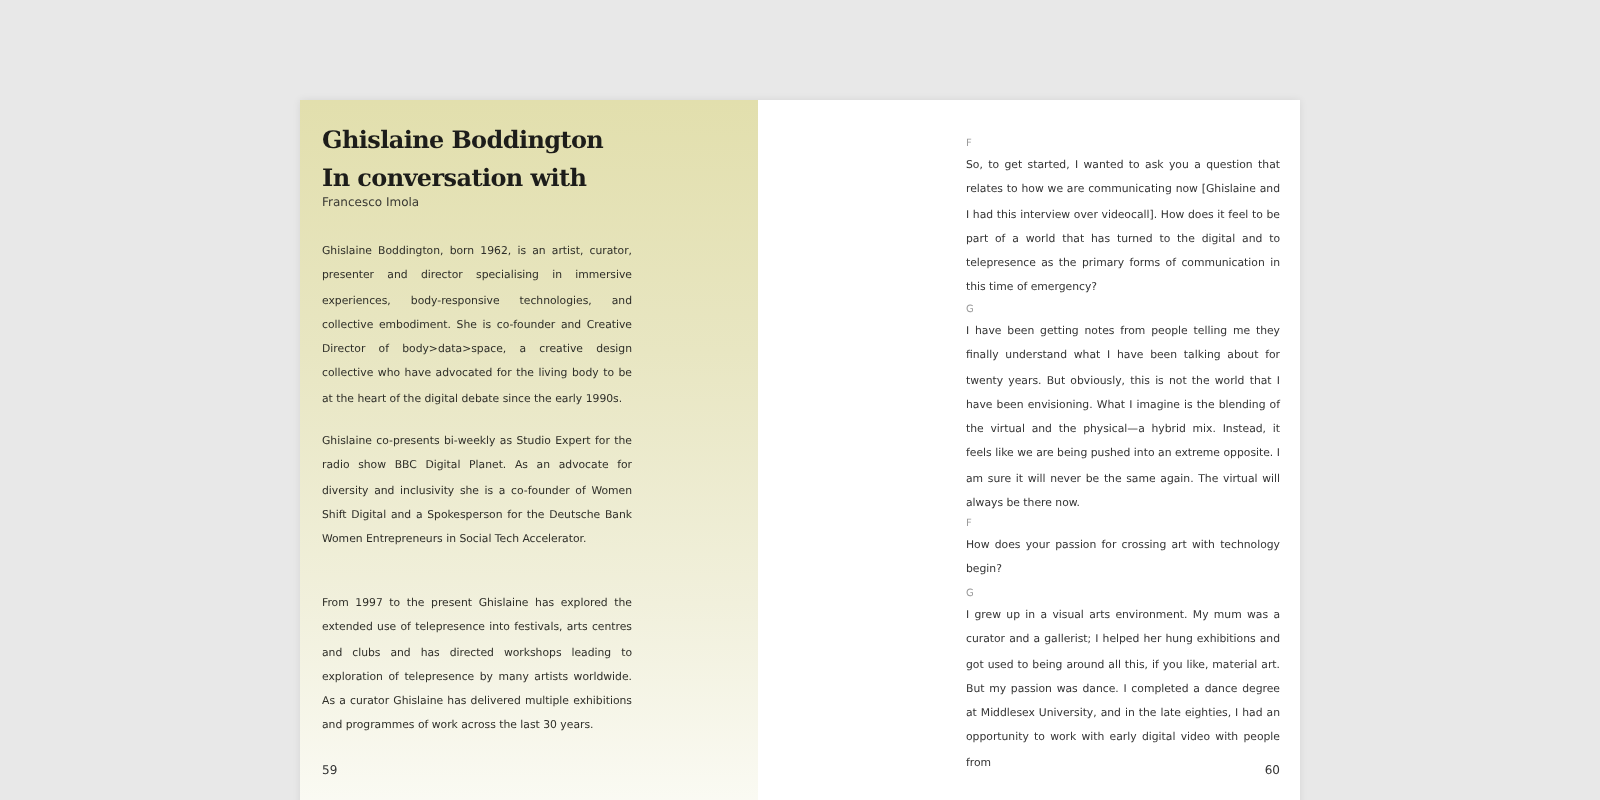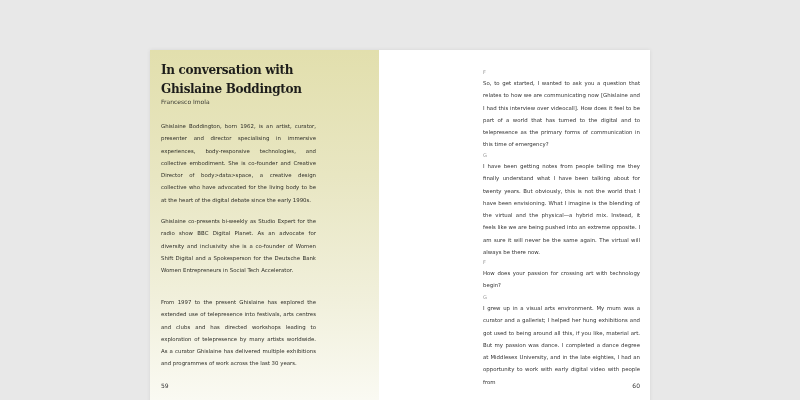--- a/index.html
+++ b/index.html
@@ -19,22 +19,22 @@
   .pnum.r { right:10px; top:332px; }
   .speaker { position:absolute; left:104px; font-size:5px; color:#9a9a9a; }
   .qa { position:absolute; left:104px; width:157px; font-size:5.4px; line-height:12.3px; color:#333; text-align:justify; }
 </style>
 </head>
 <body>
 
 <div class="book">
   <div class="page left">
     <div class="title">
+      <div>Ghislaine Boddington</div>
       <div>In conversation with</div>
-      <div>Ghislaine Boddington</div>
     </div>
     <div class="author">Francesco Imola</div>
     <div class="para p1">Ghislaine Boddington, born 1962, is an artist, curator, presenter and director specialising in immersive experiences, body-responsive technologies, and collective embodiment. She is co-founder and Creative Director of body&gt;data&gt;space, a creative design collective who have advocated for the living body to be at the heart of the digital debate since the early 1990s.</div>
     <div class="para p2">Ghislaine co-presents bi-weekly as Studio Expert for the radio show BBC Digital Planet. As an advocate for diversity and inclusivity she is a co-founder of Women Shift Digital and a Spokesperson for the Deutsche Bank Women Entrepreneurs in Social Tech Accelerator.</div>
     <div class="para p3">From 1997 to the present Ghislaine has explored the extended use of telepresence into festivals, arts centres and clubs and has directed workshops leading to exploration of telepresence by many artists worldwide. As a curator Ghislaine has delivered multiple exhibitions and programmes of work across the last 30 years.</div>
     <div class="pnum l">59</div>
   </div>
 
   <div class="page right">
     <div class="speaker" style="top:19px">F</div>

